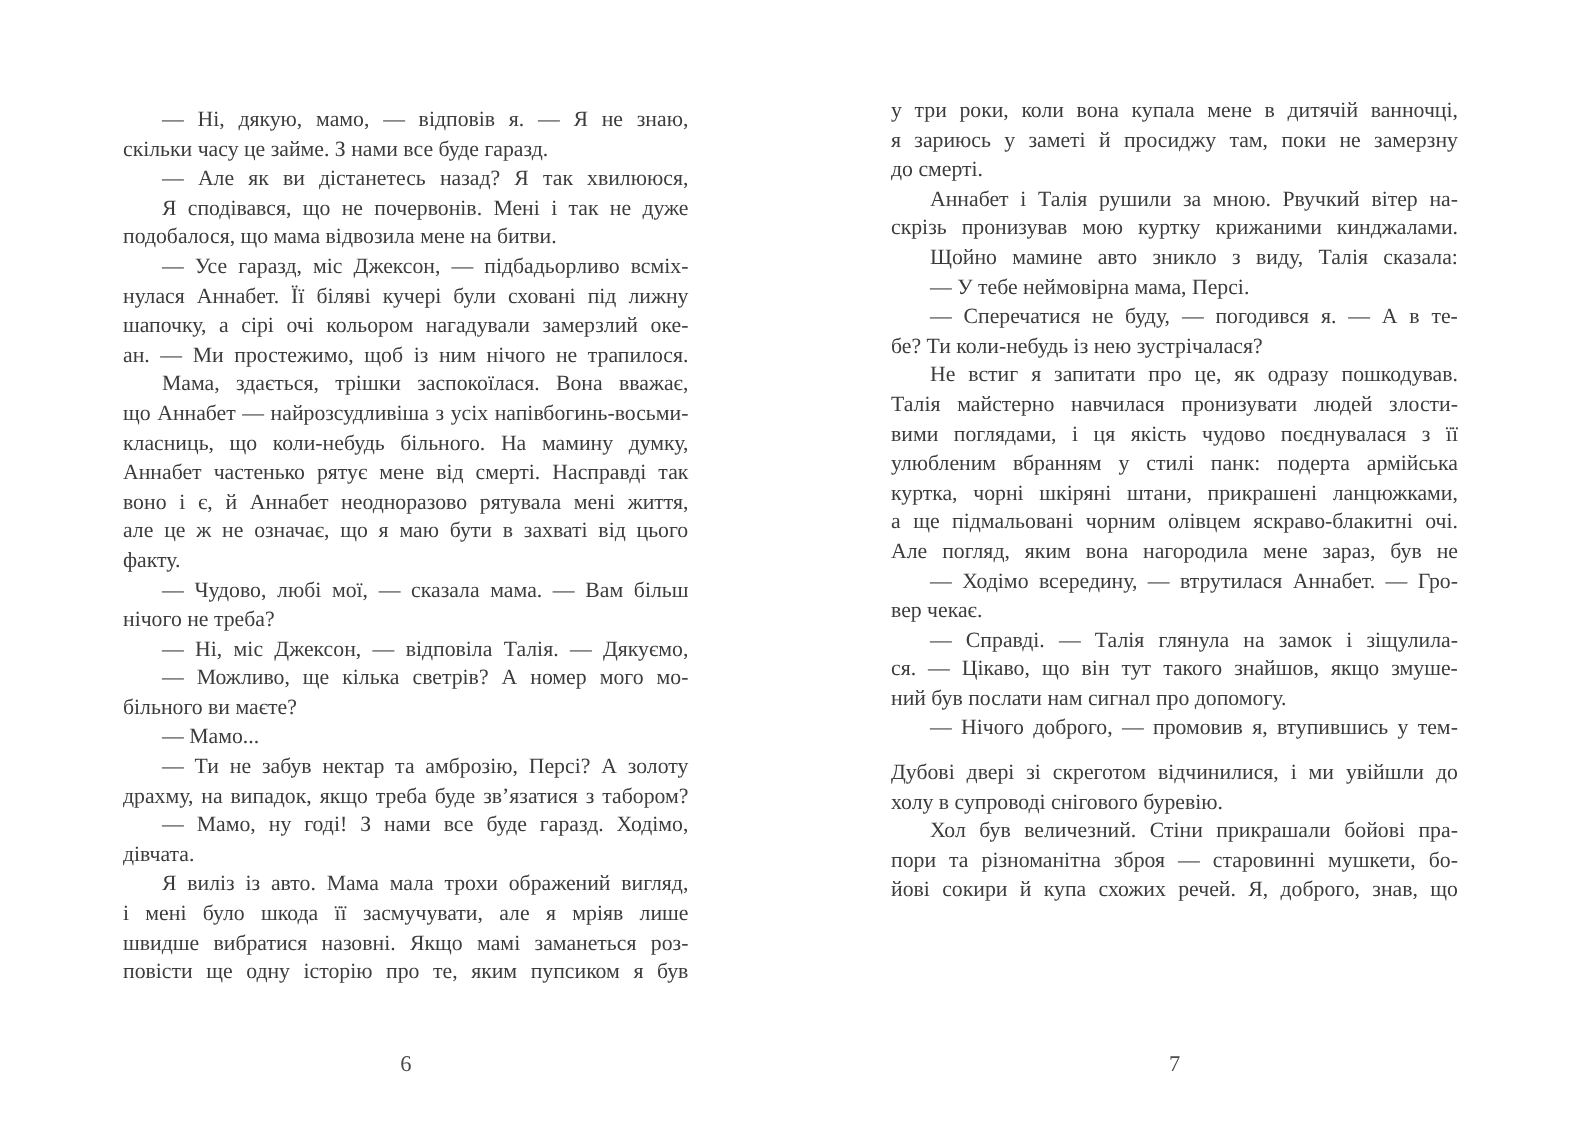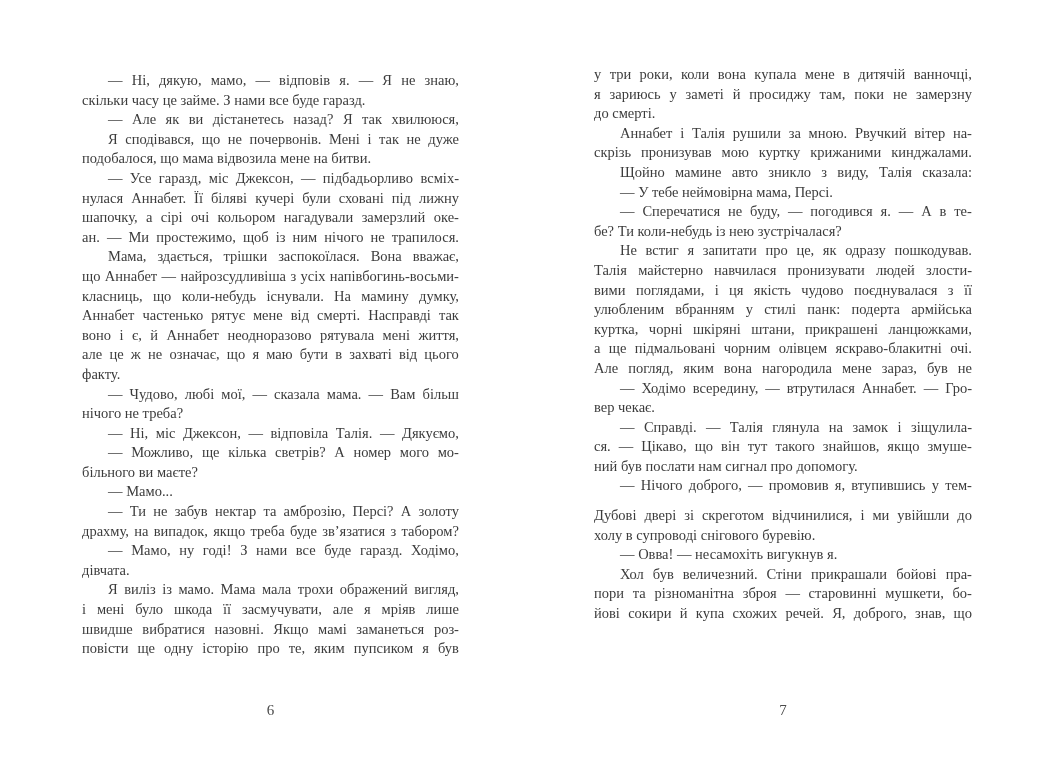--- a/index.html
+++ b/index.html
@@ -143,21 +143,21 @@
         <span>—</span>
         <span>найрозсудливіша</span>
         <span>з</span>
         <span>усіх</span>
         <span>напівбогинь-восьми-</span>
       </div>
       <div class="line justify">
         <span>класниць,</span>
         <span>що</span>
         <span>коли-небудь</span>
-        <span>існували.</span>
+        <span>більного.</span>
         <span>На</span>
         <span>мамину</span>
         <span>думку,</span>
       </div>
       <div class="line justify">
         <span>Аннабет</span>
         <span>частенько</span>
         <span>рятує</span>
         <span>мене</span>
         <span>від</span>
@@ -262,21 +262,21 @@
         <span>все</span>
         <span>буде</span>
         <span>гаразд.</span>
         <span>Ходімо,</span>
       </div>
       <div class="line">дівчата.</div>
       <div class="line indent justify">
         <span>Я</span>
         <span>виліз</span>
         <span>із</span>
-        <span>мамо.</span>
+        <span>авто.</span>
         <span>Мама</span>
         <span>мала</span>
         <span>трохи</span>
         <span>ображений</span>
         <span>вигляд,</span>
       </div>
       <div class="line justify">
         <span>і</span>
         <span>мені</span>
         <span>було</span>
@@ -499,21 +499,20 @@
         <span>двері</span>
         <span>зі</span>
         <span>скреготом</span>
         <span>відчинилися,</span>
         <span>і</span>
         <span>ми</span>
         <span>увійшли</span>
         <span>до</span>
       </div>
       <div class="line">холу в супроводі снігового буревію.</div>
-      <div class="line indent">— Овва! — несамохіть вигукнув я.</div>
       <div class="line indent justify">
         <span>Хол</span>
         <span>був</span>
         <span>величезний.</span>
         <span>Стіни</span>
         <span>прикрашали</span>
         <span>бойові</span>
         <span>пра-</span>
       </div>
       <div class="line justify">

